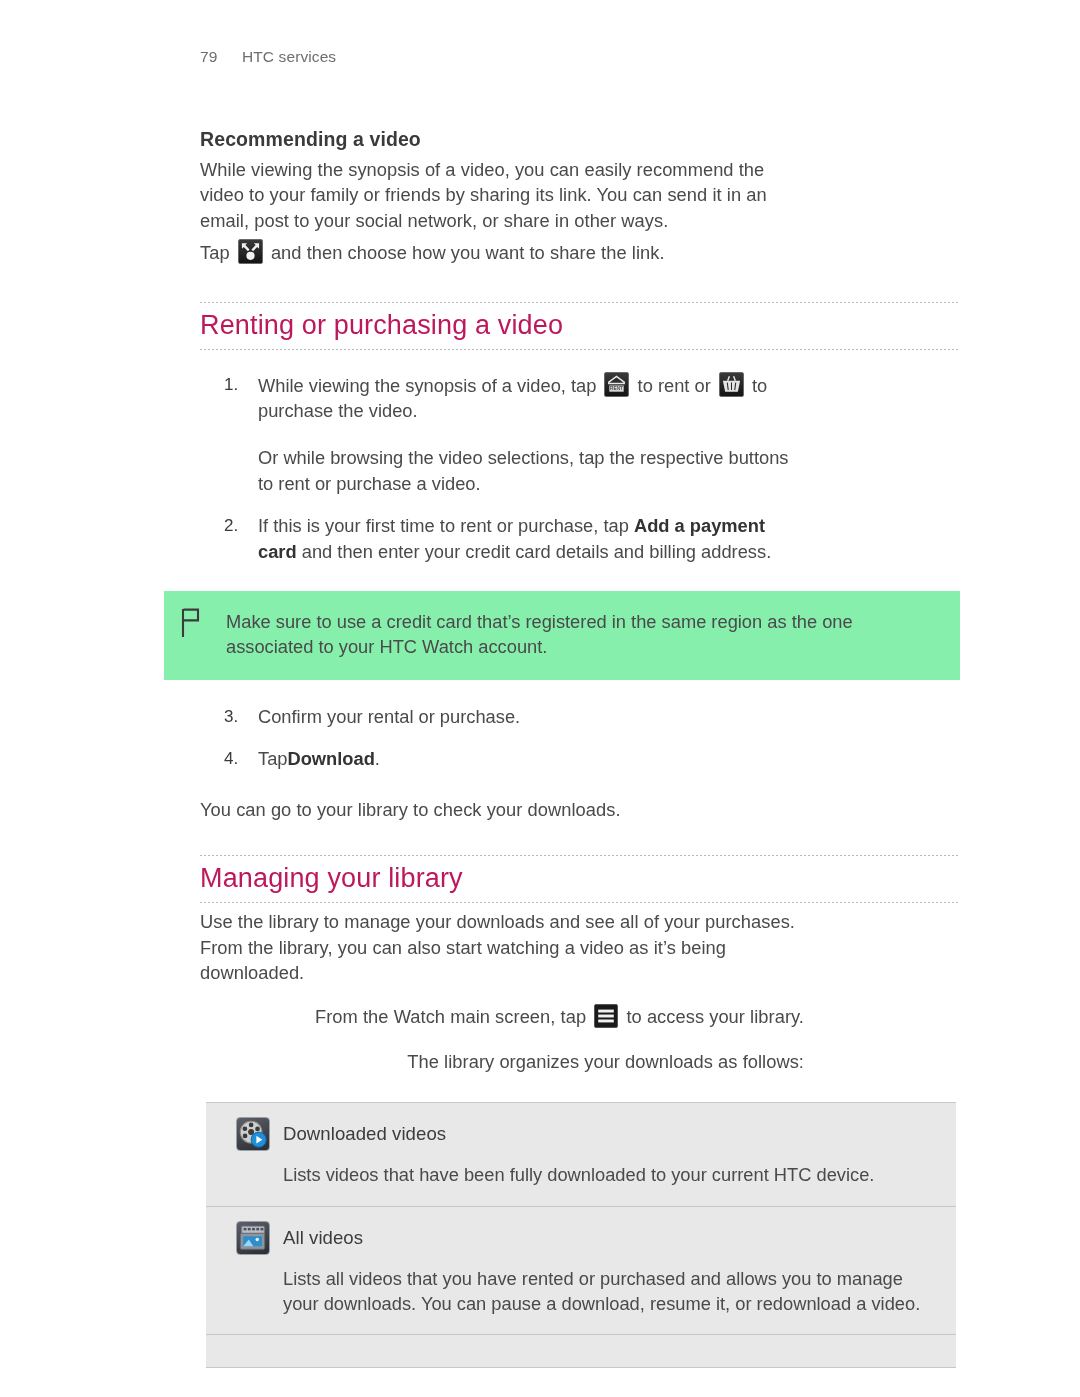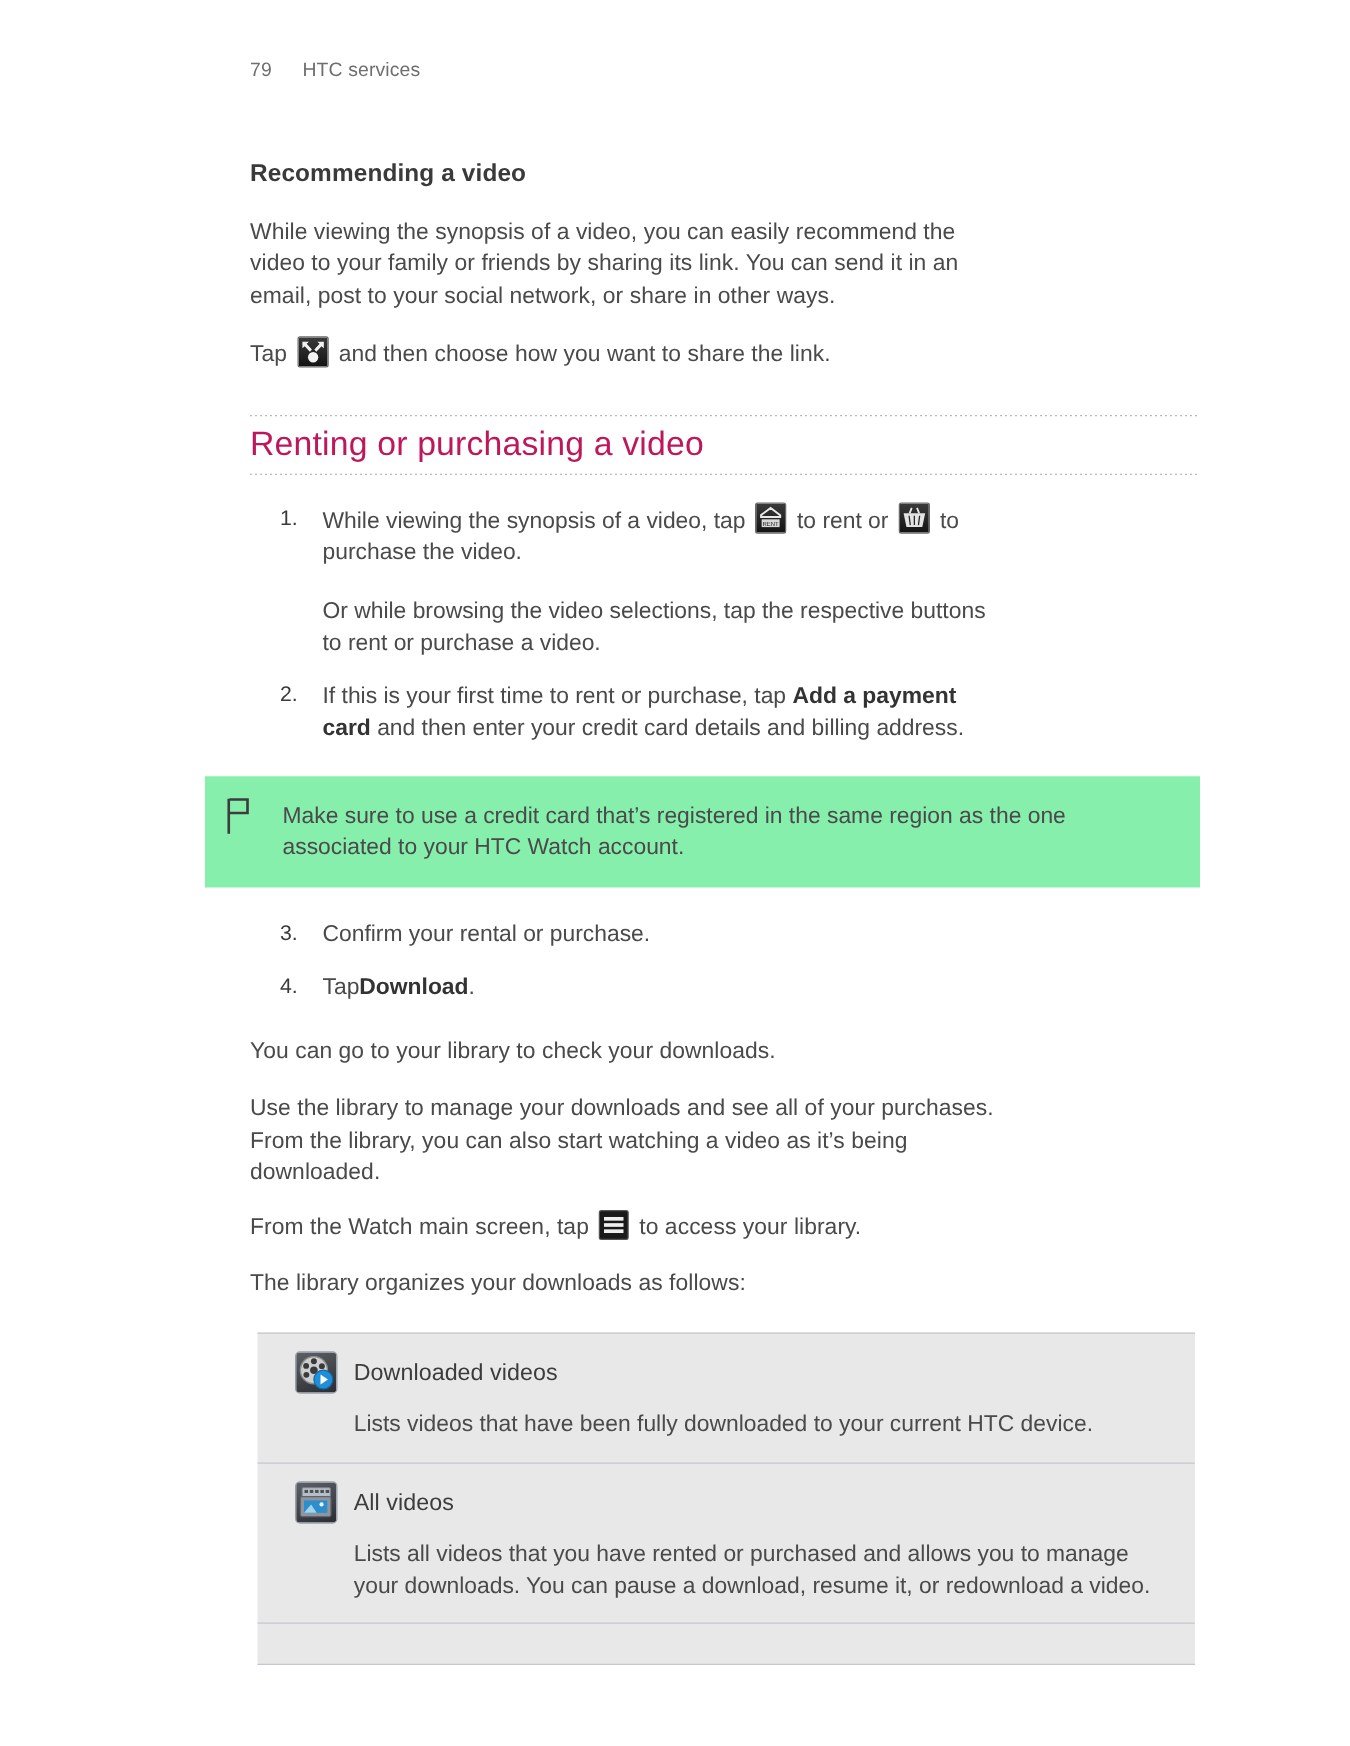--- a/index.html
+++ b/index.html
@@ -41,25 +41,25 @@
   .sub-head {
     font-size: 19.5px;
     color: #3a3a3a;
     margin: 60px 0 0 0;
     letter-spacing: .1px;
   }
   p.body-text {
     font-size: 18.3px;
     line-height: 25.4px;
     color: #4a4a4a;
-    margin: 21px 0 0 0;
+    margin: 6px 0 0 0;
     max-width: 748px;
     letter-spacing: .05px;
   }
-  p.body-text.tight { margin-top: 19px; }
+  p.body-text.tight { margin-top: 19px; text-align: right; }
   b, .bold { font-weight: bold; color: #333; }
 
   
   .rule-head {
     margin: 36px 0 0 0;
   }
   .rule-head .dots {
     height: 1px;
     width: 760px;
     background-image: repeating-linear-gradient(to right, #b9b9b9 0 2px, transparent 2px 4px);
@@ -282,20 +282,25 @@
       <span>Confirm your rental or purchase.</span>
     </li>
     <li>
       <span class="num">4.</span>
       <span>Tap</span><b>Download</b><span>.</span>
     </li>
   </ol>
 
   <p class="body-text" style="margin-top:25px;">You can go to your library to check your downloads.</p>
 
+  <div class="rule-head" style="margin-top:33px;">
+    <div class="dots"></div>
+    <h2>Managing your library</h2>
+    <div class="dots"></div>
+  </div>
 
   <p class="body-text">Use the library to manage your downloads and see all of your purchases. From the library, you can also start watching a video as it’s being downloaded.</p>
 
   <p class="body-text tight">
     <span>From the Watch main screen, tap</span>
     <span class="chip chip-menu">
       <svg width="22" height="22" viewBox="0 0 24 24">
         <rect x="3.5" y="5" width="17" height="3.2" fill="#f0f0f0"></rect>
         <rect x="3.5" y="10.4" width="17" height="3.2" fill="#f0f0f0"></rect>
         <rect x="3.5" y="15.8" width="17" height="3.2" fill="#f0f0f0"></rect>

